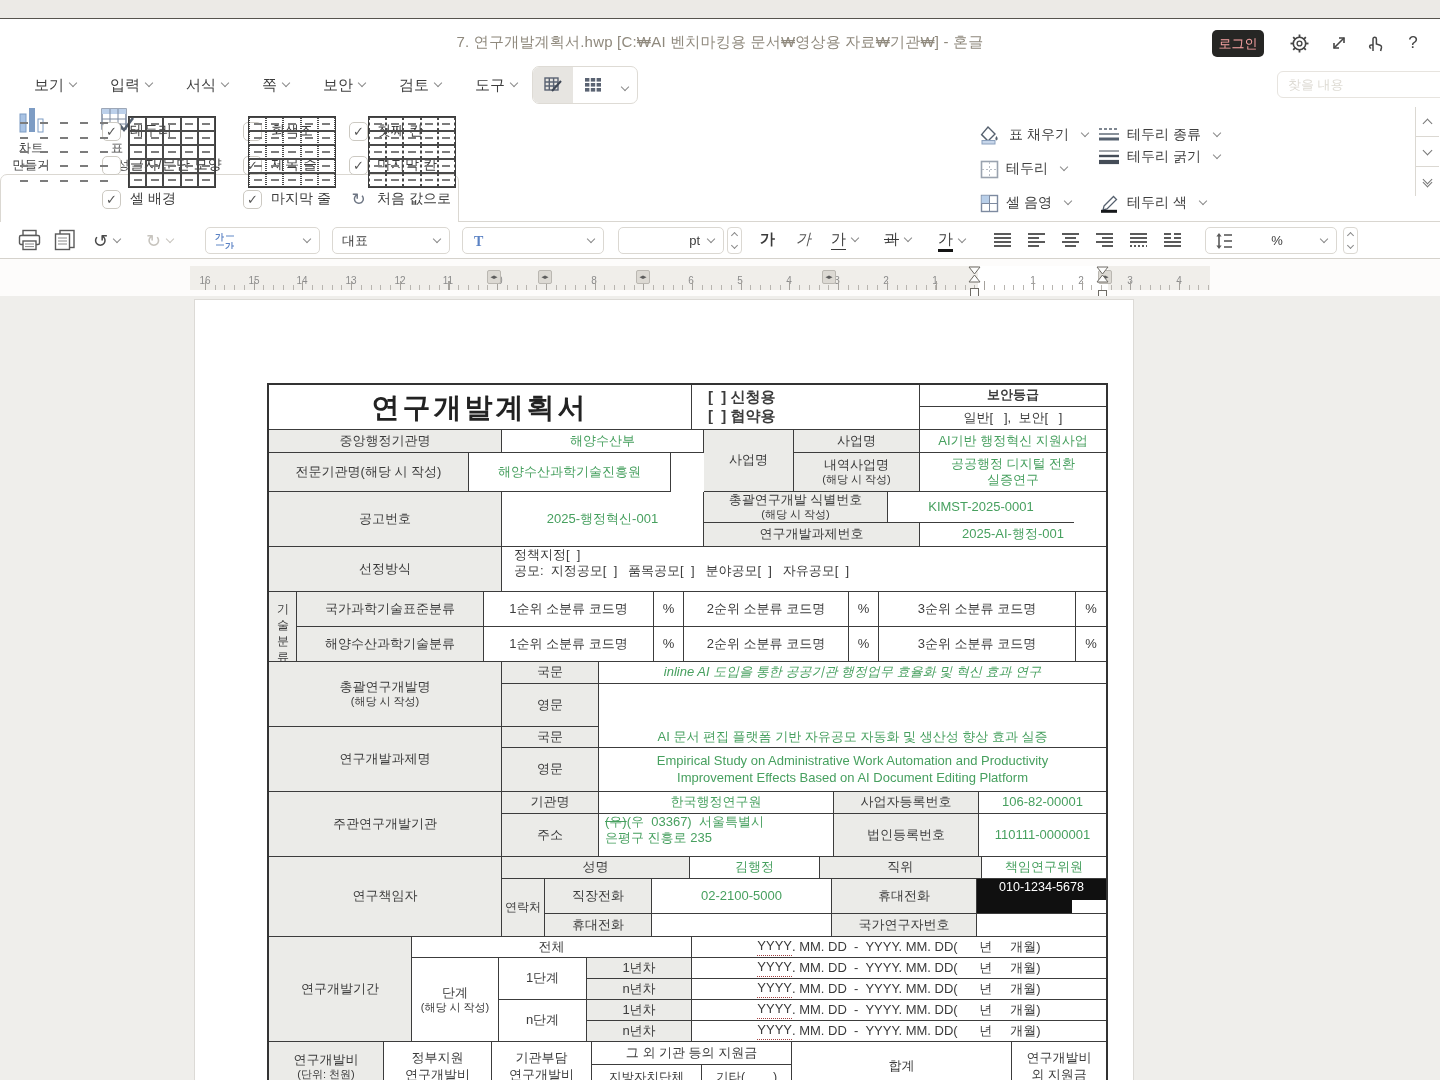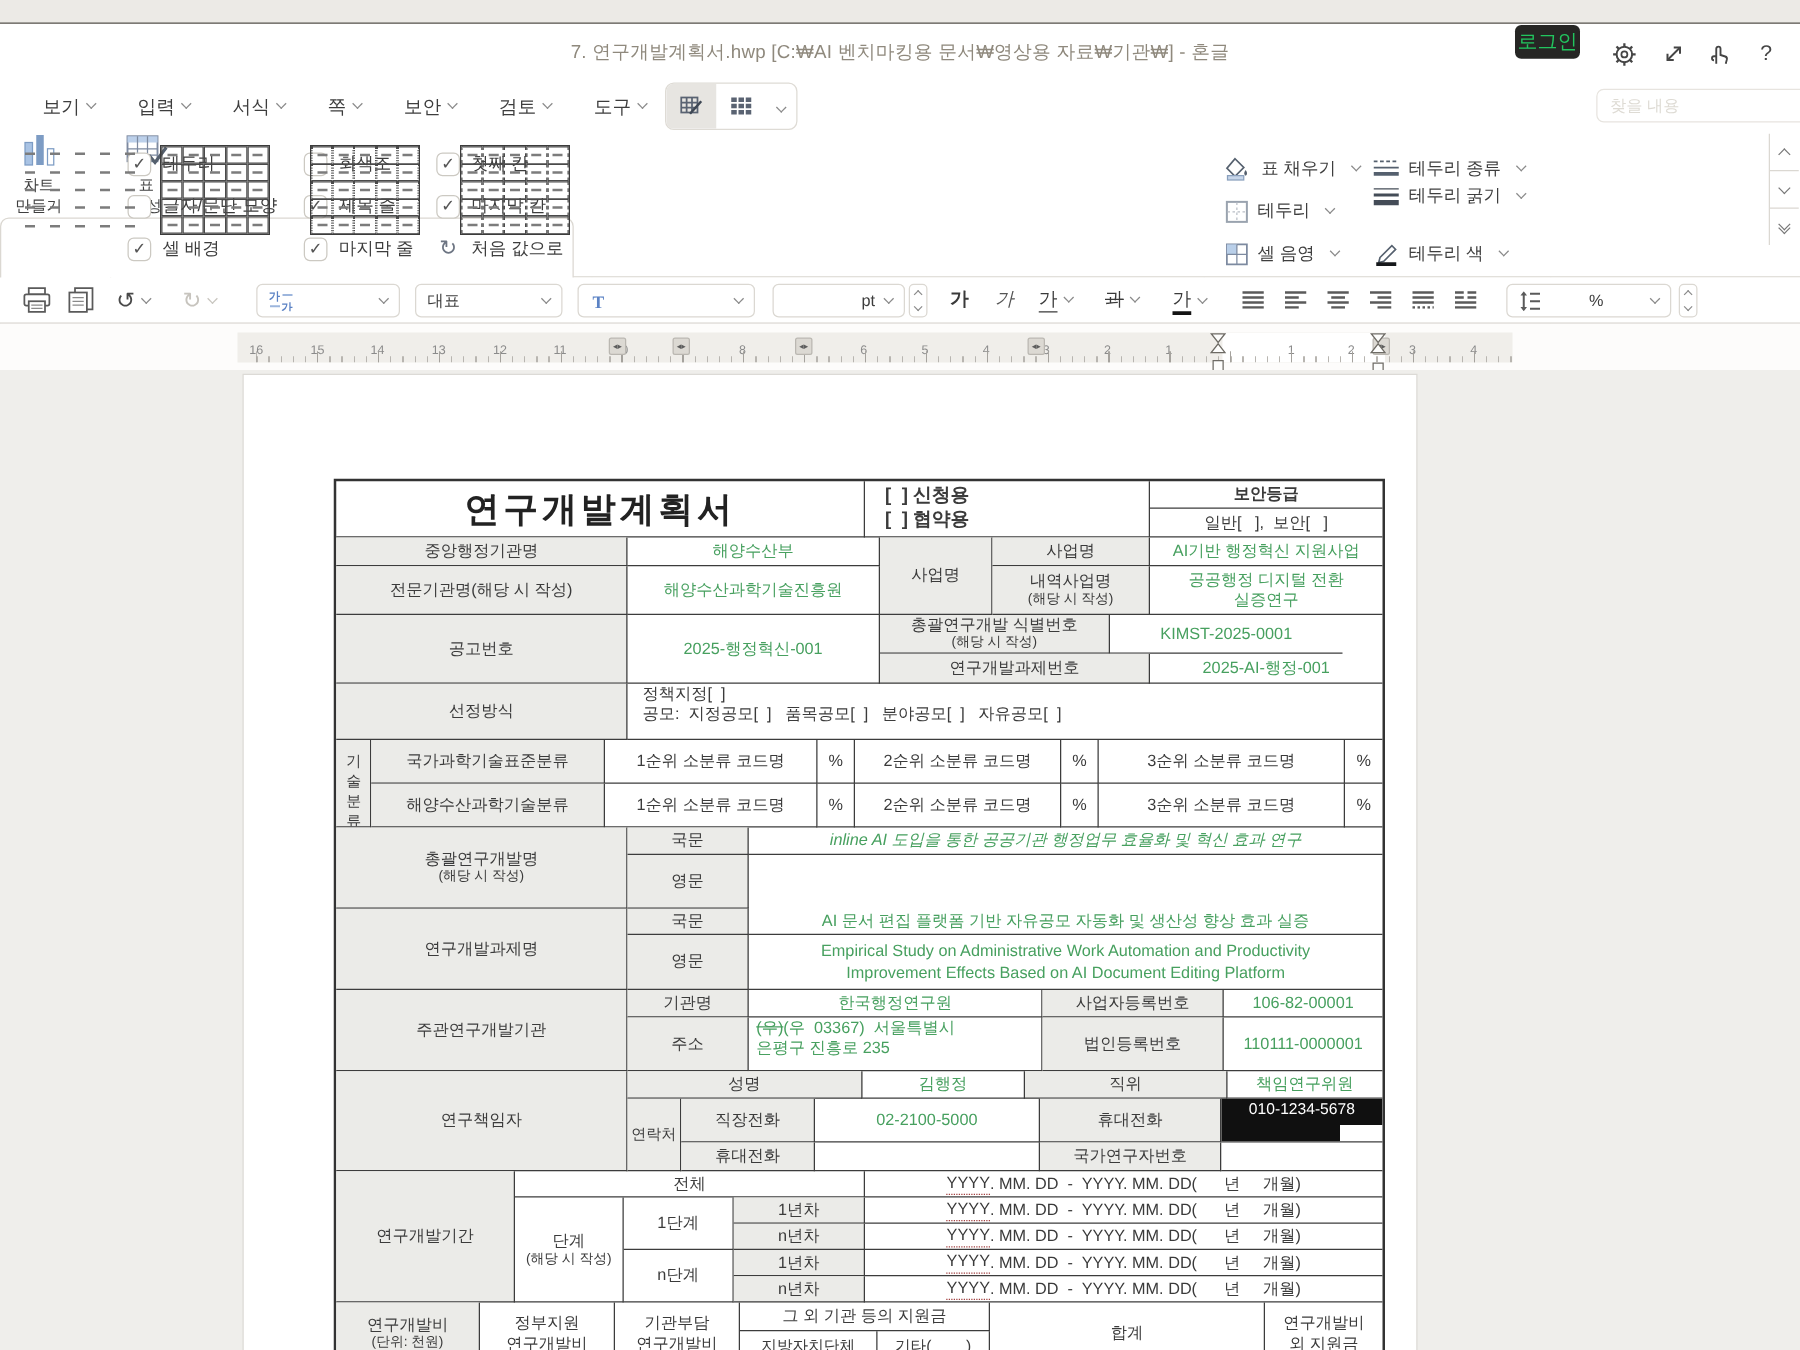--- a/index.html
+++ b/index.html
@@ -4,22 +4,22 @@
 <style>
   *{box-sizing:border-box;margin:0;padding:0}
   html,body{width:1440px;height:1080px;overflow:hidden;background:#fff;
     font-family:"Liberation Sans","DejaVu Sans",sans-serif;color:#3c3c3c;position:relative}
   .abs{position:absolute}
 
   
   .topstrip{left:0;top:0;width:1440px;height:19px;background:#eceae6;border-bottom:1px solid #57544e}
   .titlebar{left:0;top:20px;width:1440px;height:44px;background:#fff}
   .doc-title{width:100%;text-align:center;line-height:44px;font-size:15px;color:#8f897d;letter-spacing:.2px}
-  .login-btn{left:1212px;top:20px;width:52px;height:27px;background:#262624;color:#22c55e;border-radius:5px;
-    font-size:16px;display:flex;align-items:center;justify-content:center}
+  .login-btn{left:1212px;top:30px;width:52px;height:27px;background:#262624;color:#fca5a5;border-radius:5px;
+    font-size:13px;display:flex;align-items:center;justify-content:center}
   .tb-ic{top:32px;width:22px;height:22px;display:flex;align-items:center;justify-content:center;color:#454545}
   .help-glyph{font-size:17px;color:#454545;font-weight:400}
 
   
   .menubar{left:16px;top:64px;width:1440px;height:42px;background:#fff;display:flex;align-items:center;padding-left:18px}
   .mi{display:inline-flex;align-items:center;font-size:15px;color:#3d3d3d;margin-right:34px;cursor:default}
   .chev{width:7px;height:7px;border-right:1.4px solid #8a8a8a;border-bottom:1.4px solid #8a8a8a;
     transform:rotate(45deg);display:inline-block;margin-left:8px;margin-top:-4px}
   .chev.sm{width:6px;height:6px;margin-left:6px}
   .tgl-group{left:532px;top:66px;height:38px;border:1px solid #dedbd5;border-radius:7px;display:flex;align-items:center;background:#fff;overflow:hidden}
@@ -716,21 +716,21 @@
     </div>
   </div>
 
   <div class="trow">
     <div class="colwrap" style="width:435px">
       <div class="trow">
         <div class="c g" style="width:233px;height:23px">중앙행정기관명</div>
         <div class="c green" style="width:202px;height:23px">해양수산부</div>
       </div>
       <div class="trow">
-        <div class="c g" style="width:233px;height:39px">전문기관명(해당 시 작성)</div>
+        <div class="c g" style="width:200px;height:39px">전문기관명(해당 시 작성)</div>
         <div class="c green" style="width:202px;height:39px">해양수산과학기술진흥원</div>
       </div>
     </div>
     <div class="c g" style="width:90px;height:62px">사업명</div>
     <div class="colwrap" style="width:312px">
       <div class="trow">
         <div class="c g" style="width:126px;height:23px">사업명</div>
         <div class="c green last" style="width:186px;height:23px">AI기반 행정혁신 지원사업</div>
       </div>
       <div class="trow">

